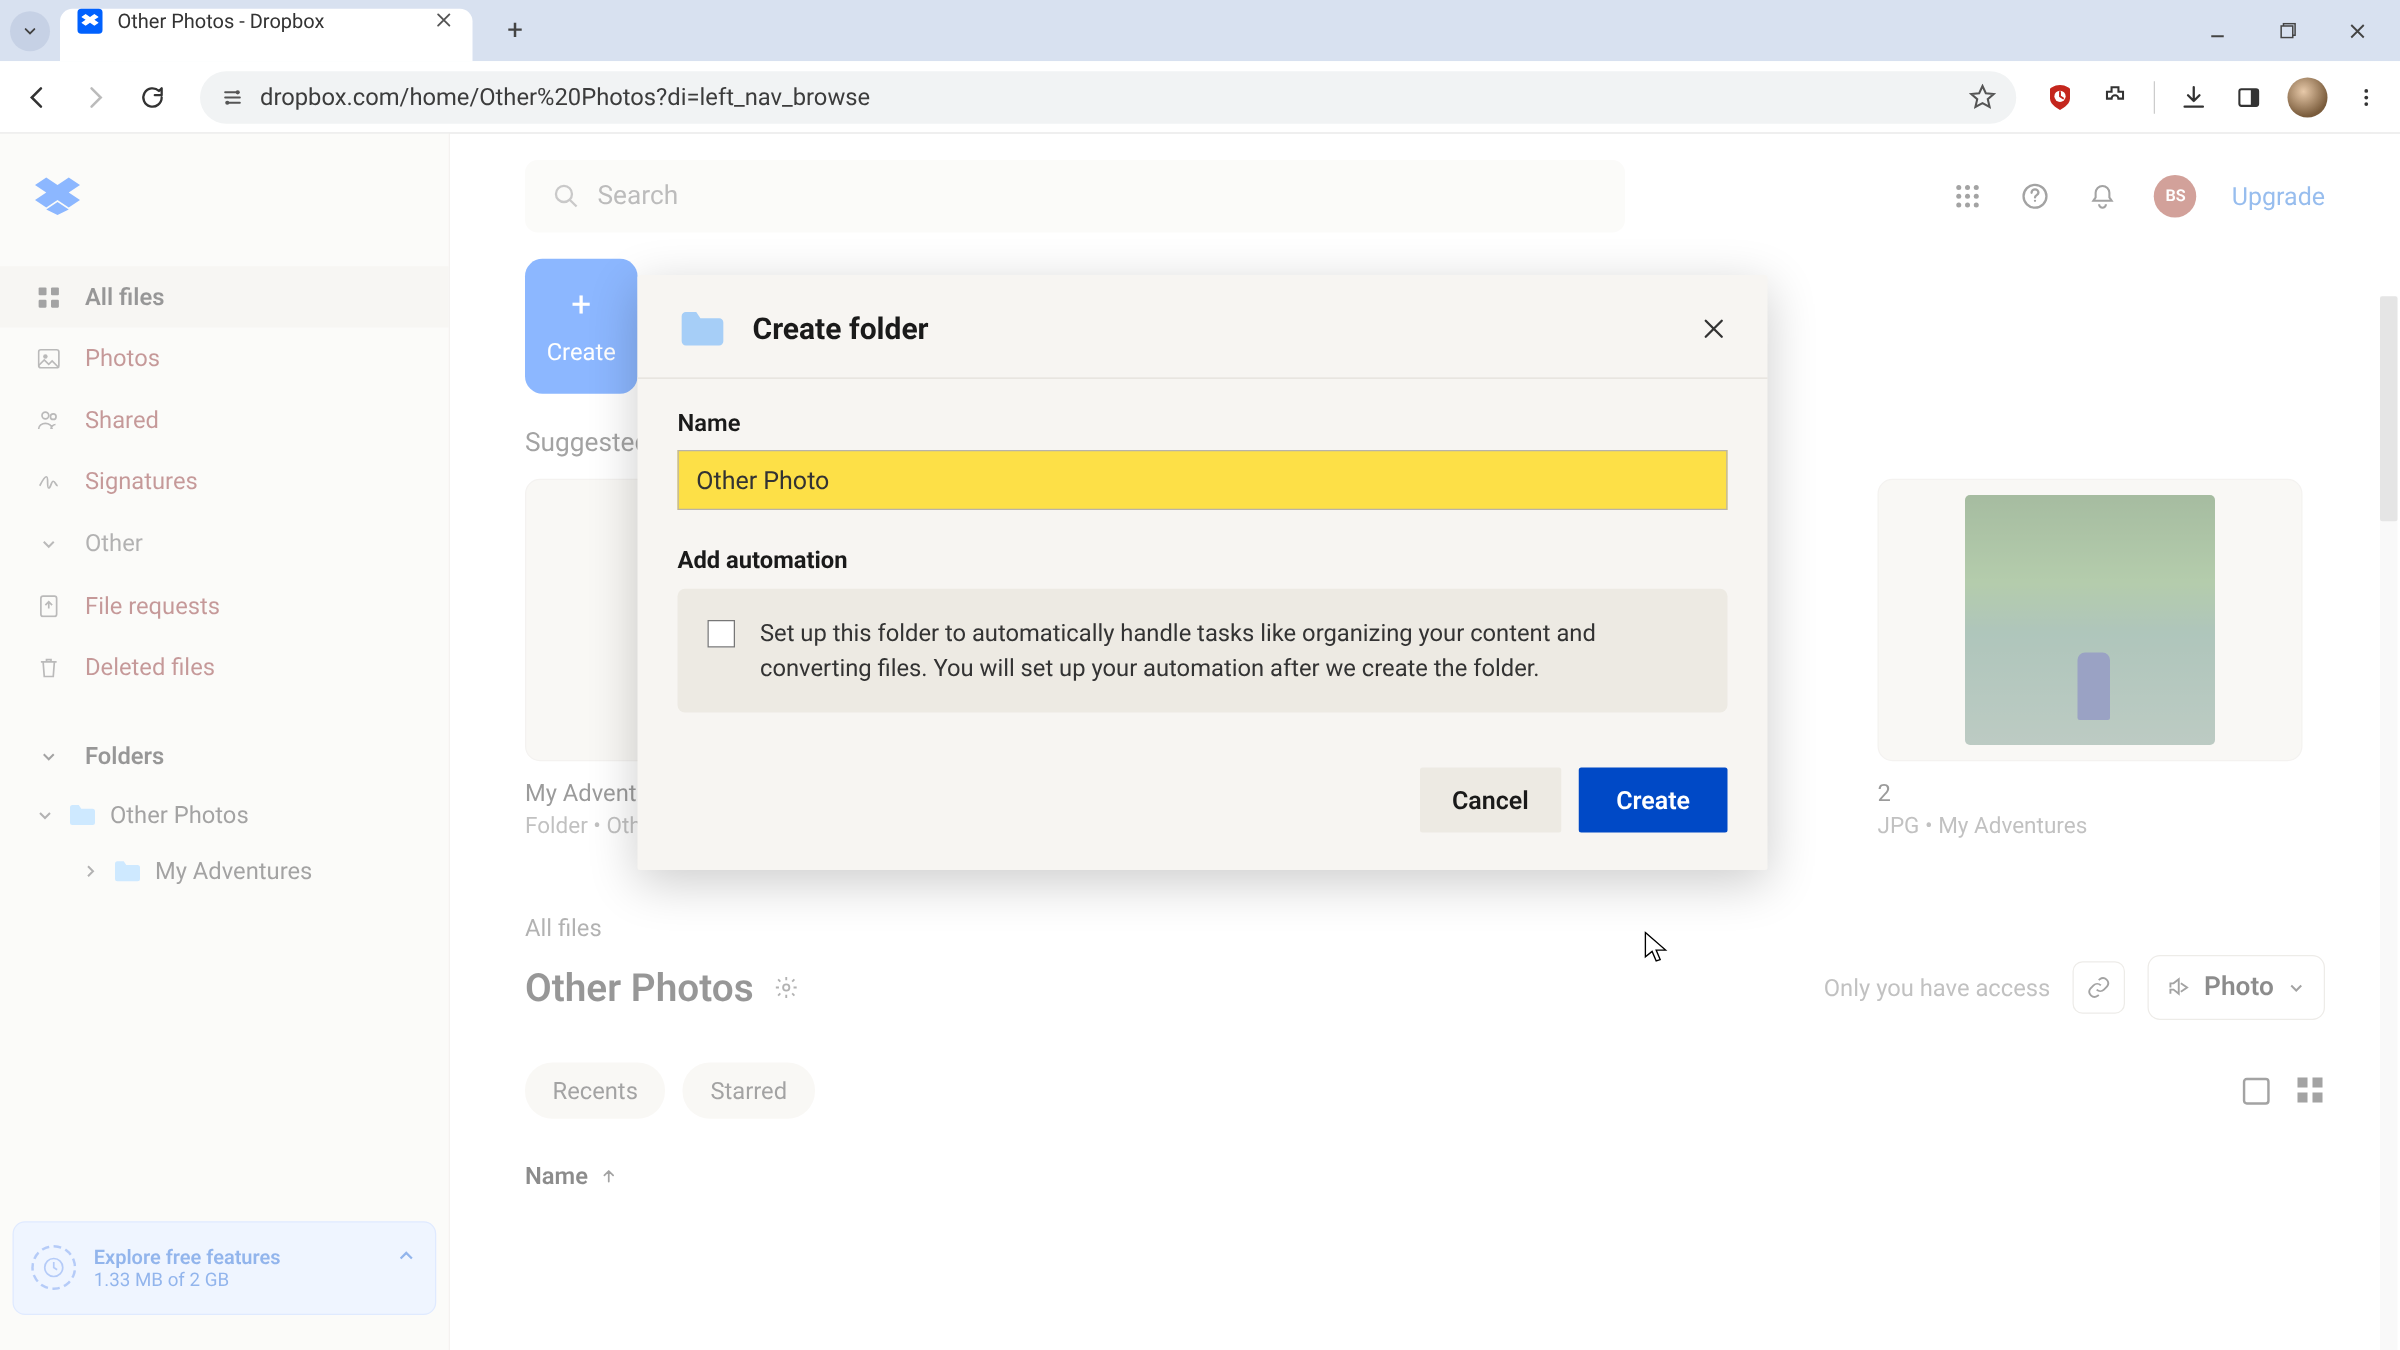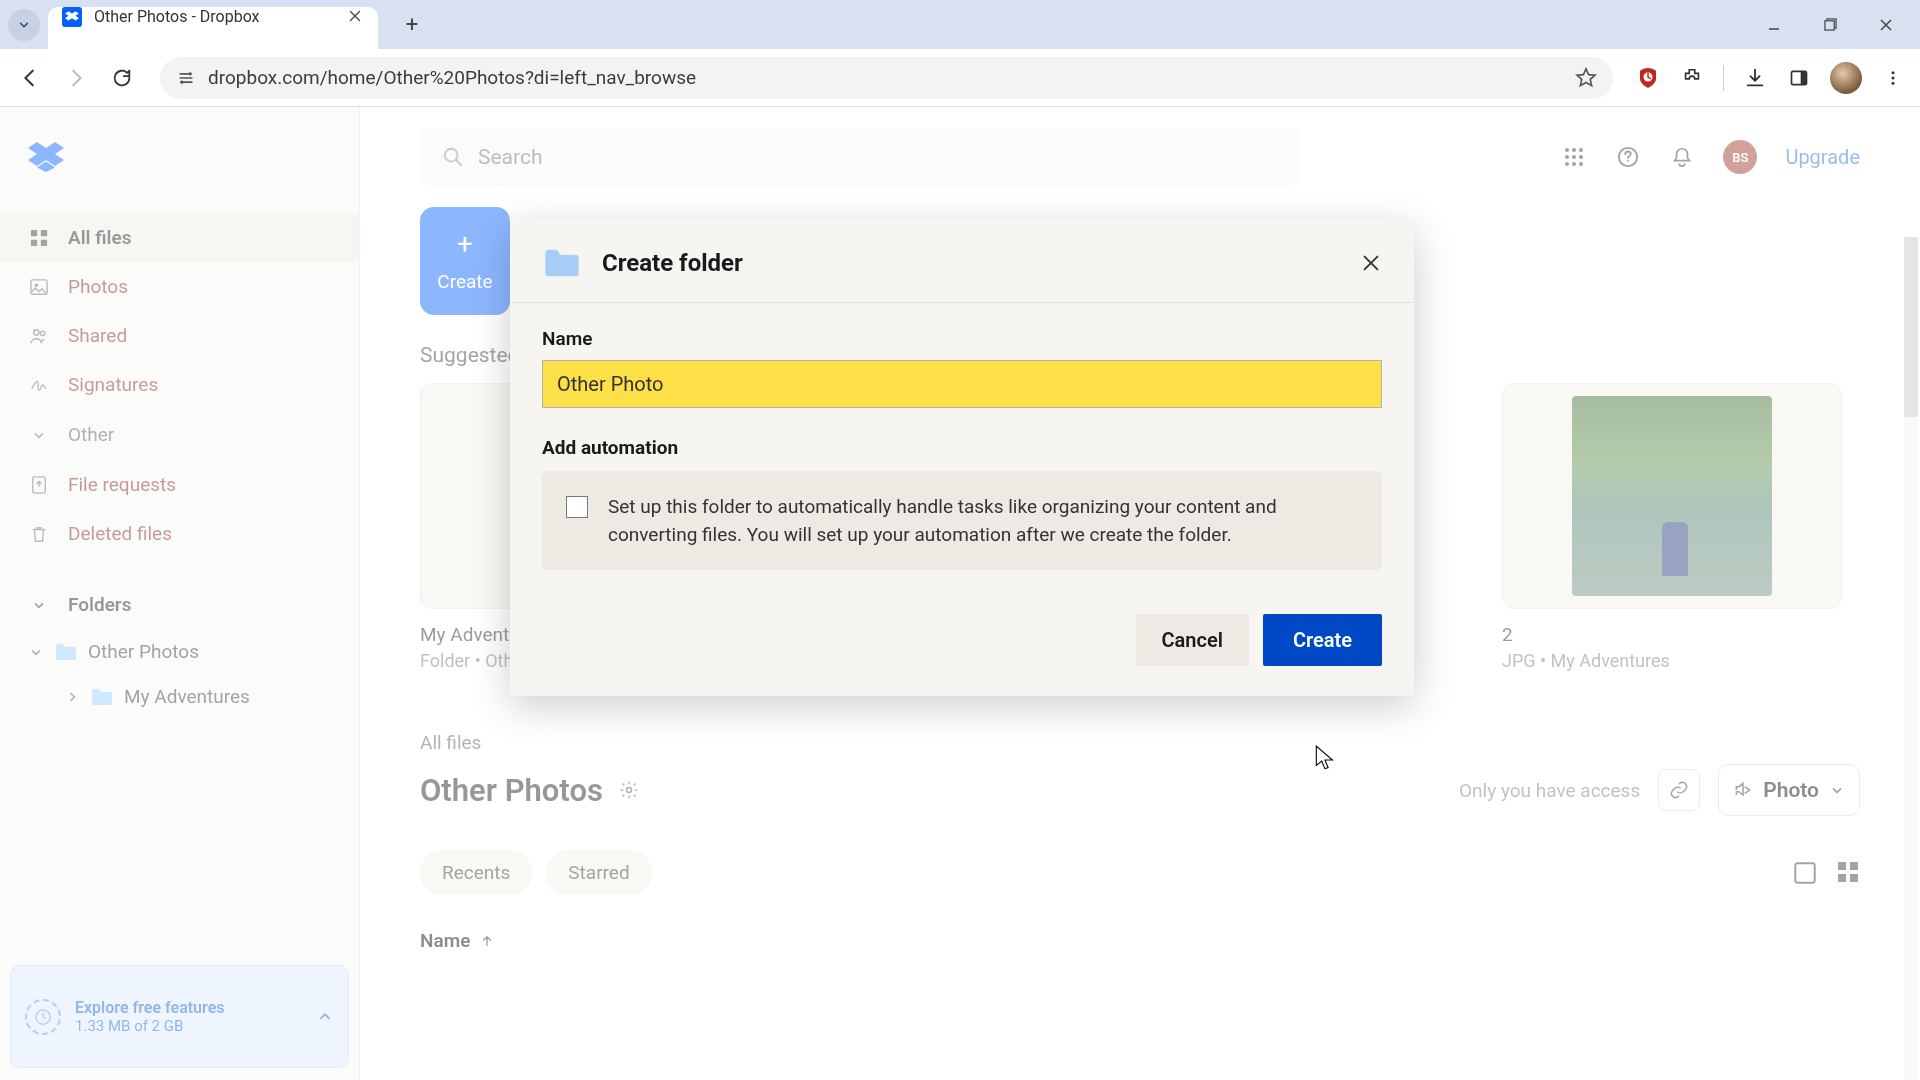--- a/index.html
+++ b/index.html
@@ -31,21 +31,21 @@
 .logo-area { height: 100px; display: flex; align-items: center; padding-left: 28px; }
 .db-logo { color: #0061fe; }
 .side-list { padding-top: 6px; }
 .side-item { display: flex; align-items: center; gap: 18px; padding: 13px 28px; color: #7f1d1d; font-size: 19px; cursor: pointer; }
 .side-item.selected { background: #edeae4; font-weight: 600; color: #1a1a1a; }
 .side-icon { width: 22px; height: 22px; display: flex; align-items: center; justify-content: center; color: #666; }
 .side-collapse { display: flex; align-items: center; gap: 18px; padding: 14px 28px; cursor: pointer; color: #555; font-size: 19px;}
 .side-section-head { display: flex; align-items: center; gap: 18px; padding: 13px 28px; color: #1a1a1a; font-size: 19px; font-weight: 600; cursor: pointer; }
 .tree-item { display: flex; align-items: center; gap: 10px; padding: 11px 0 11px 28px; color: #333; font-size: 19px; cursor: pointer; }
 .folder-icon-sm { color: #92ceff; }
-.promo { margin: auto 10px 12px 10px; background: #dbe8ff; border: 1px solid #b8d0ff; border-radius: 10px; padding: 32px 14px; display: flex; align-items: center; gap: 14px; }
+.promo { margin: auto 10px 28px 10px; background: #dbe8ff; border: 1px solid #b8d0ff; border-radius: 10px; padding: 18px 14px; display: flex; align-items: flex-start; gap: 14px; }
 .promo-badge { width: 36px; height: 36px; border: 2px dashed #5b8def; border-radius: 50%; display: flex; align-items: center; justify-content: center; color: #5b8def; }
 .promo-text { flex: 1; }
 .promo-title { color: #0f5bd6; font-size: 16px; font-weight: 600; }
 .promo-sub { color: #0f5bd6; font-size: 15px; }
 .promo-chevron { color: #0f5bd6; cursor: pointer; }
 
 .main { flex: 1; position: relative; padding: 0 60px 0 60px; overflow: hidden; }
 .topbar { height: 100px; display: flex; align-items: center; gap: 18px; }
 .search-wrap { flex: 0 0 880px; background: #f7f5f2; border-radius: 10px; height: 58px; display: flex; align-items: center; padding: 0 22px; gap: 14px; color: #6b6b6b; font-size: 21px; }
 .topbar-right { margin-left: auto; display: flex; align-items: center; gap: 28px; }

